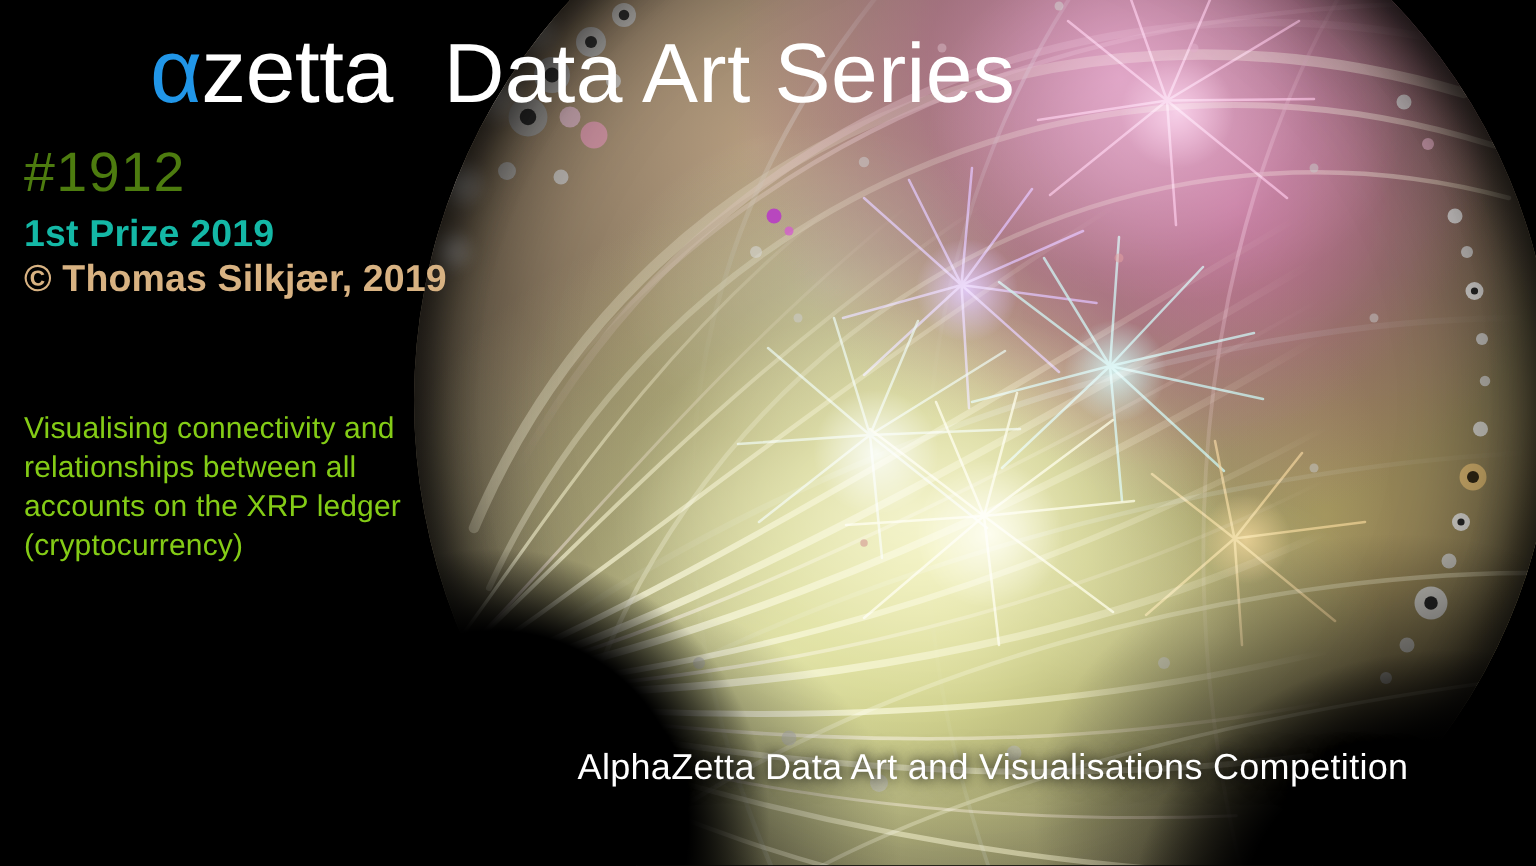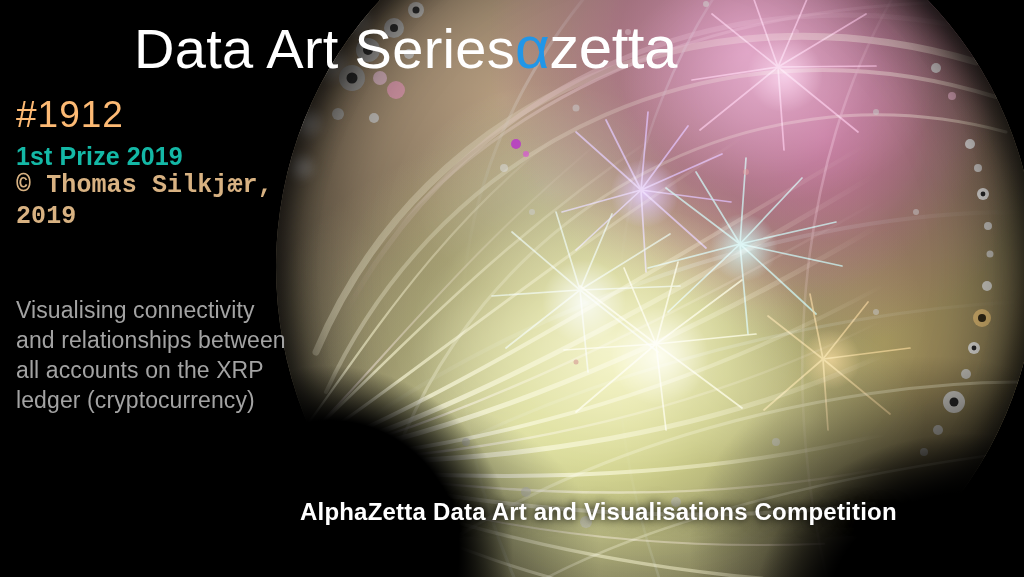--- a/index.html
+++ b/index.html
@@ -117,42 +117,42 @@
     line-height:1; color:#fff;
   }
   #logo .a { color:#2196e8; font-weight:400; }
   #series {
     font-size:56px; font-weight:300; letter-spacing:0.3px;
     line-height:1; color:#fff; margin-left:34px;
   }
 
   #leftcol { position:absolute; left:16px; top:96px; z-index:40; width:300px; }
   #idno {
-    font-size:37px; font-weight:300; color:#fdba74;
+    font-size:37px; font-weight:300; color:#4d7c0f;
     letter-spacing:1px; line-height:1.05;
   }
   #prize {
     font-size:25px; font-weight:700; color:#14b8a6;
     line-height:1.22; margin-top:6px; letter-spacing:.1px;
   }
   #copyright {
     font-size:25px; font-weight:700; color:#d8b282;
     line-height:1.22; letter-spacing:.1px;
-    max-width:285px; white-space:normal;font-family:Liberation Mono, monospace;
+    max-width:285px; white-space:normal;
   }
   #desc {
-    position:absolute; left:16px; top:296px; z-index:40;
-    font-size:23px; font-weight:300; color:#a3a3a3;
+    position:absolute; left:16px; top:273px; z-index:40;
+    font-size:20px; font-weight:300; color:#84cc16;
     line-height:1.30; width:272px; letter-spacing:.1px;
   }
 
   #caption {
     position:absolute; left:300px; top:496px; width:724px;
-    z-index:40; text-align:left; color:#fff;
-    font-size:24px; font-weight:700; line-height:1.32;
+    z-index:40; text-align:center; color:#fff;
+    font-size:24px; font-weight:400; line-height:1.32;
     letter-spacing:.2px;
     text-shadow:0 0 7px rgba(0,0,0,.85), 0 0 16px rgba(0,0,0,.6);
   }
   #caption .l2 { display:block; }
 </style>
 </head>
 <body>
 
 <div id="poster">
 
@@ -392,22 +392,22 @@
 
       <div class="lay rim"></div>
       <div class="lay vig"></div>
     </div>
 
     <div id="darkbite"></div>
     <div id="darkbite2"></div>
   </div>
 
   <div id="brandbar">
+    <div id="logo"><span class="a">α</span><span>zetta</span></div>
     <div id="series">Data Art Series</div>
-    <div id="logo"><span class="a">α</span><span>zetta</span></div>
   </div>
 
   <div id="leftcol">
     <div id="idno">#1912</div>
     <div id="prize">1st Prize 2019</div>
     <div id="copyright">© Thomas Silkjær, 2019</div>
   </div>
 
   <div id="desc">Visualising connectivity and relationships between all accounts on the XRP ledger (cryptocurrency)</div>
 

